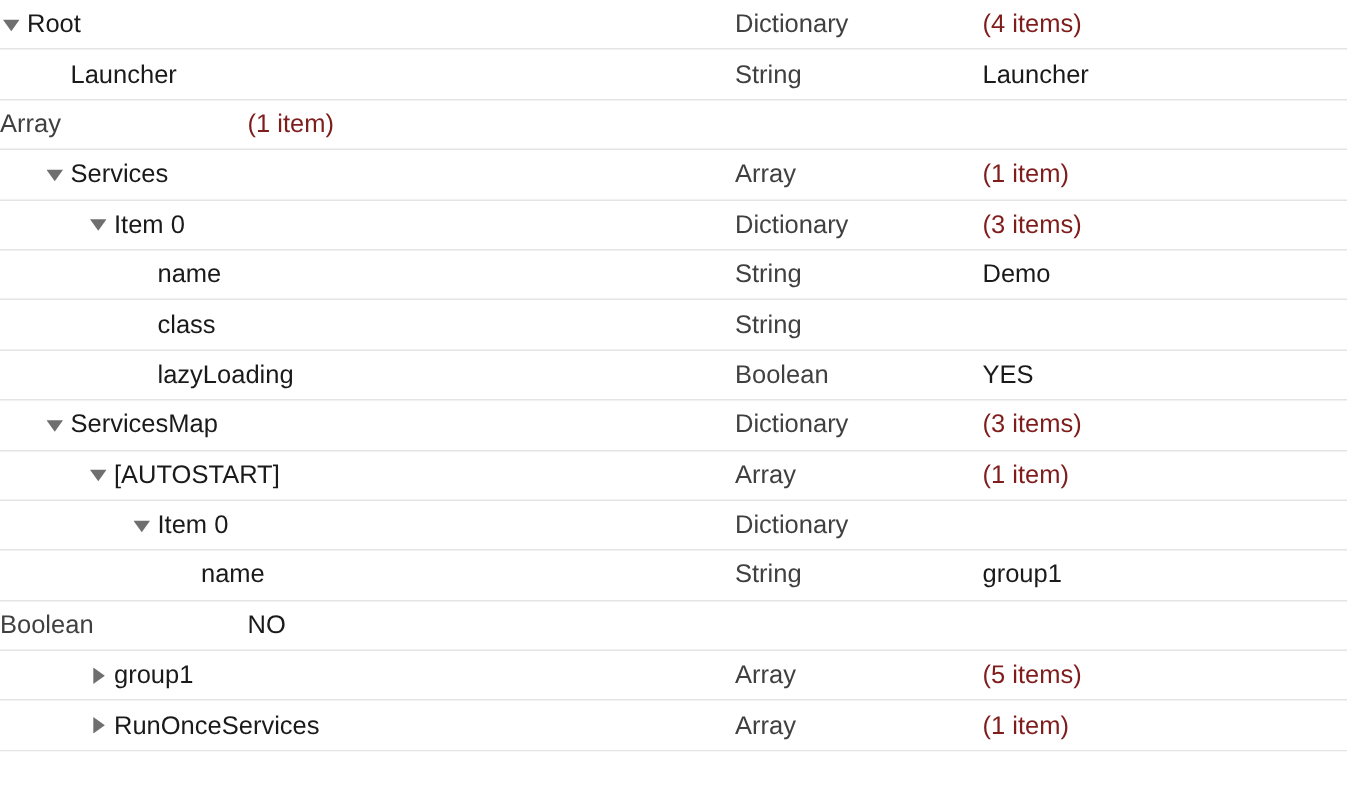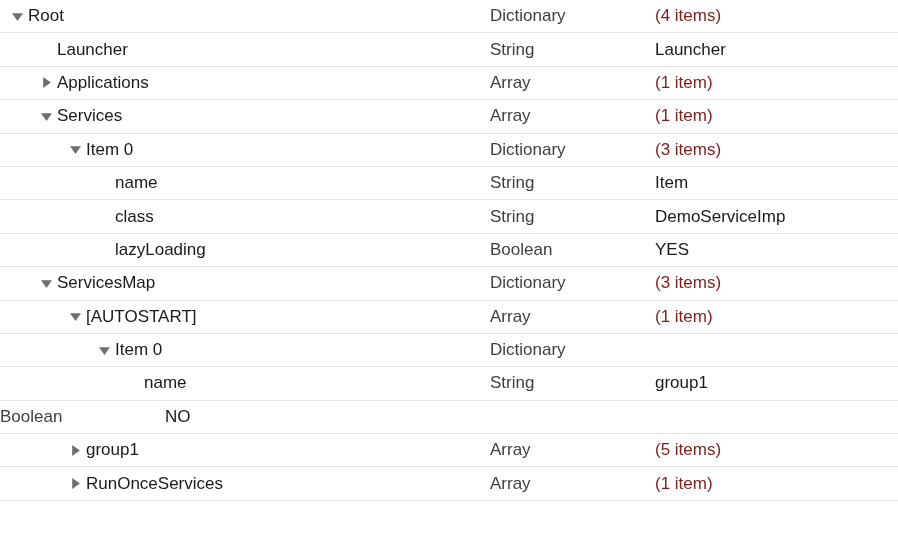--- a/index.html
+++ b/index.html
@@ -14,21 +14,20 @@
   .row {
     display: flex;
     align-items: center;
     height: 33.4px;
     border-bottom: 1px solid #e4e4e4;
   }
   .col-key {
     width: 490px;
     display: flex;
     align-items: center;
-    padding-left: 10px;
   }
   .col-type {
     width: 165px;
     color: #404040;
   }
   .col-val {
     flex: 1;
   }
   .col-val.count {
     color: #7f1d1d;
@@ -64,29 +63,20 @@
     </div>
     <div class="row">
       <div class="col-key">
         <span class="indent" style="width: 47px;"></span>
         <span class="keytext">Launcher</span>
       </div>
       <div class="col-type">String</div>
       <div class="col-val">Launcher</div>
     </div>
     <div class="row">
-      <div class="col-key">
-        <span class="indent" style="width: 29px;"></span>
-        <span class="tri">
-          <svg width="11" height="11" viewBox="0 0 10 10">
-            <polygon points="2,0 9,5 2,10" fill="#6f6f6f"></polygon>
-          </svg>
-        </span>
-        <span class="keytext">Applications</span>
-      </div>
       <div class="col-type">Array</div>
       <div class="col-val count">(1 item)</div>
     </div>
     <div class="row">
       <div class="col-key">
         <span class="indent" style="width: 29px;"></span>
         <span class="tri">
           <svg width="11" height="11" viewBox="0 0 10 10">
             <polygon points="0,2 10,2 5,9" fill="#6f6f6f"></polygon>
           </svg>
@@ -108,29 +98,28 @@
       </div>
       <div class="col-type">Dictionary</div>
       <div class="col-val count">(3 items)</div>
     </div>
     <div class="row">
       <div class="col-key">
         <span class="indent" style="width: 105px;"></span>
         <span class="keytext">name</span>
       </div>
       <div class="col-type">String</div>
-      <div class="col-val">Item</div>
+      <div class="col-val">Demo</div>
     </div>
     <div class="row">
       <div class="col-key">
         <span class="indent" style="width: 105px;"></span>
         <span class="keytext">class</span>
       </div>
       <div class="col-type">String</div>
-      <div class="col-val">DemoServiceImp</div>
     </div>
     <div class="row">
       <div class="col-key">
         <span class="indent" style="width: 105px;"></span>
         <span class="keytext">lazyLoading</span>
       </div>
       <div class="col-type">Boolean</div>
       <div class="col-val">YES</div>
     </div>
     <div class="row">

